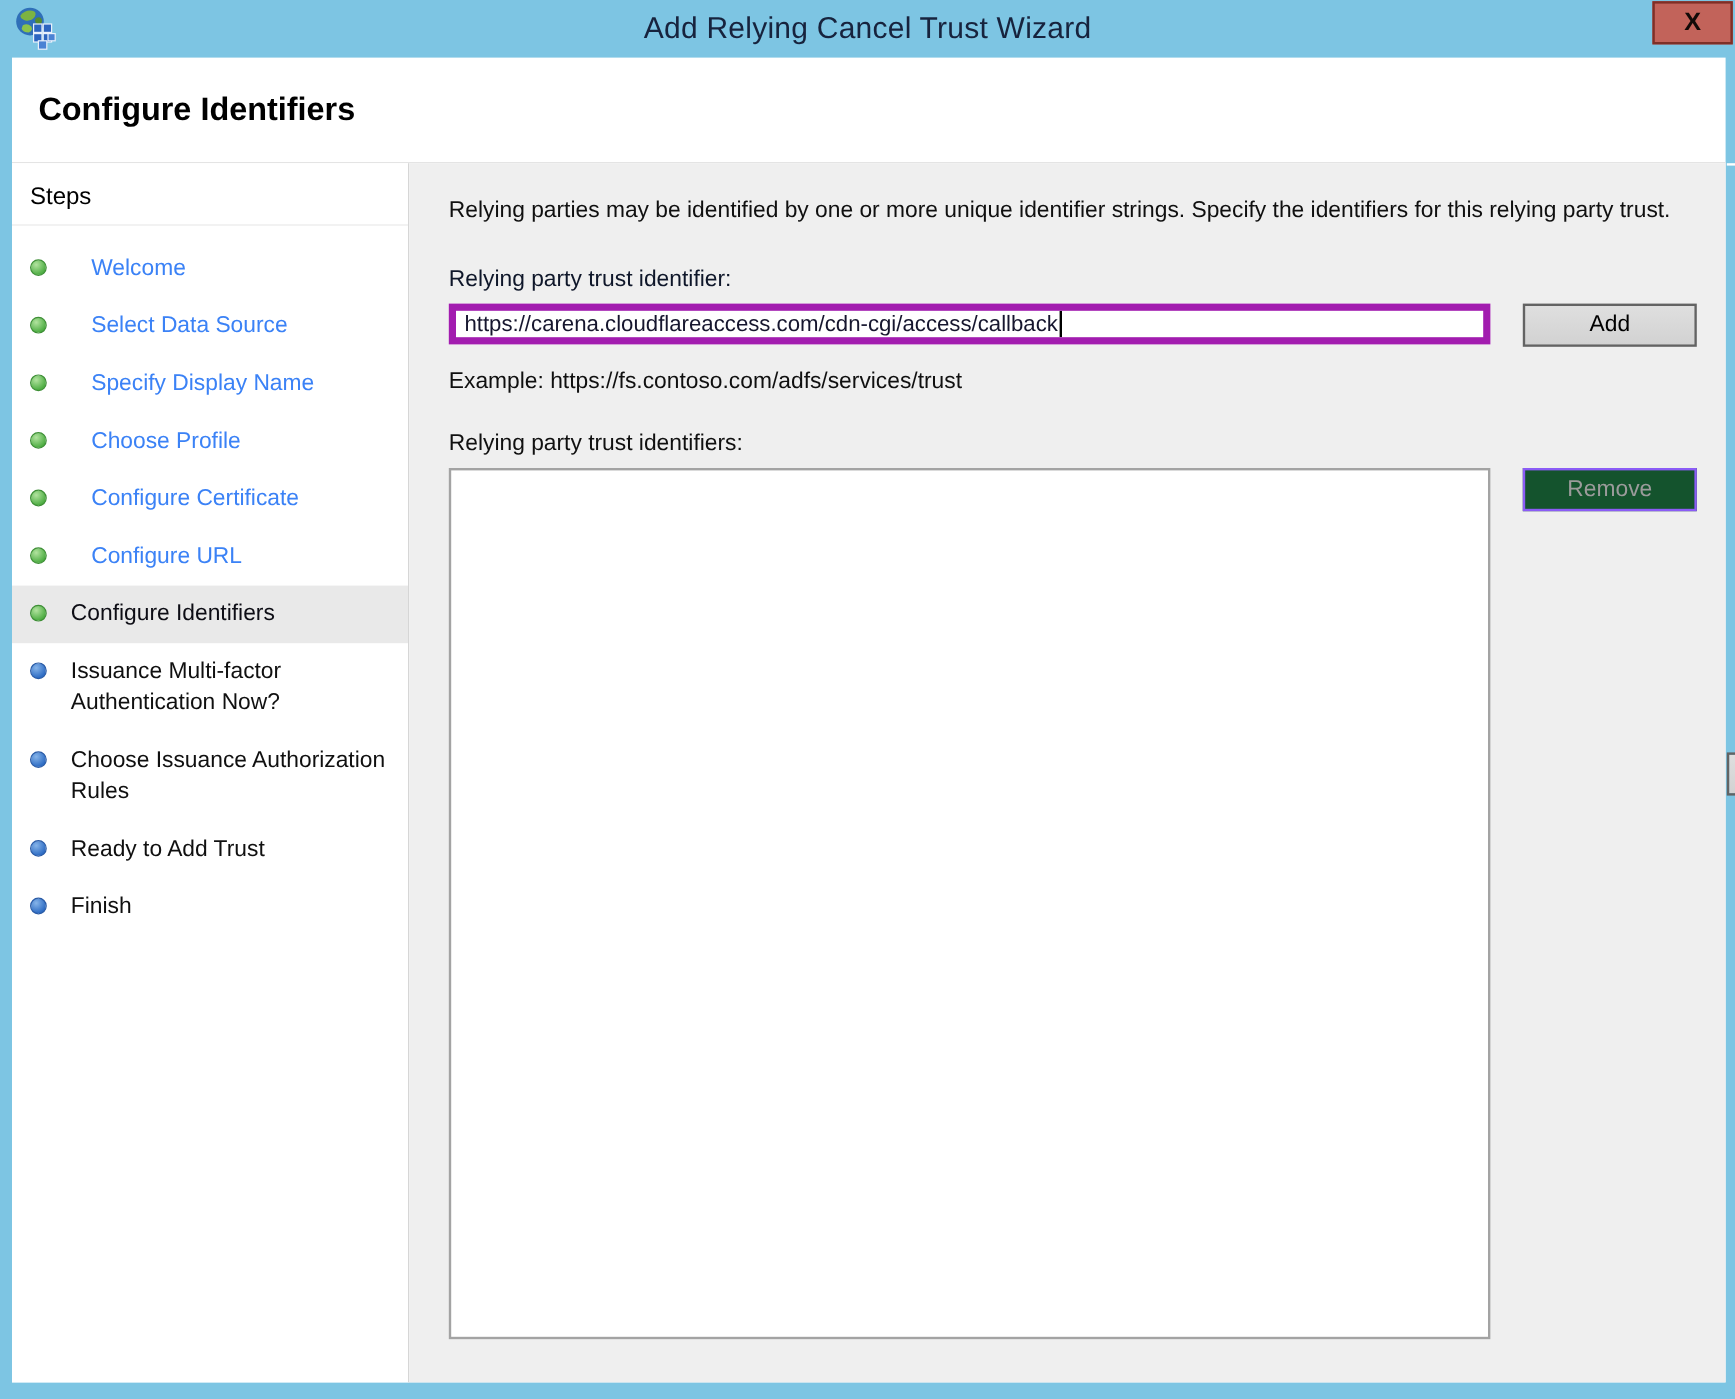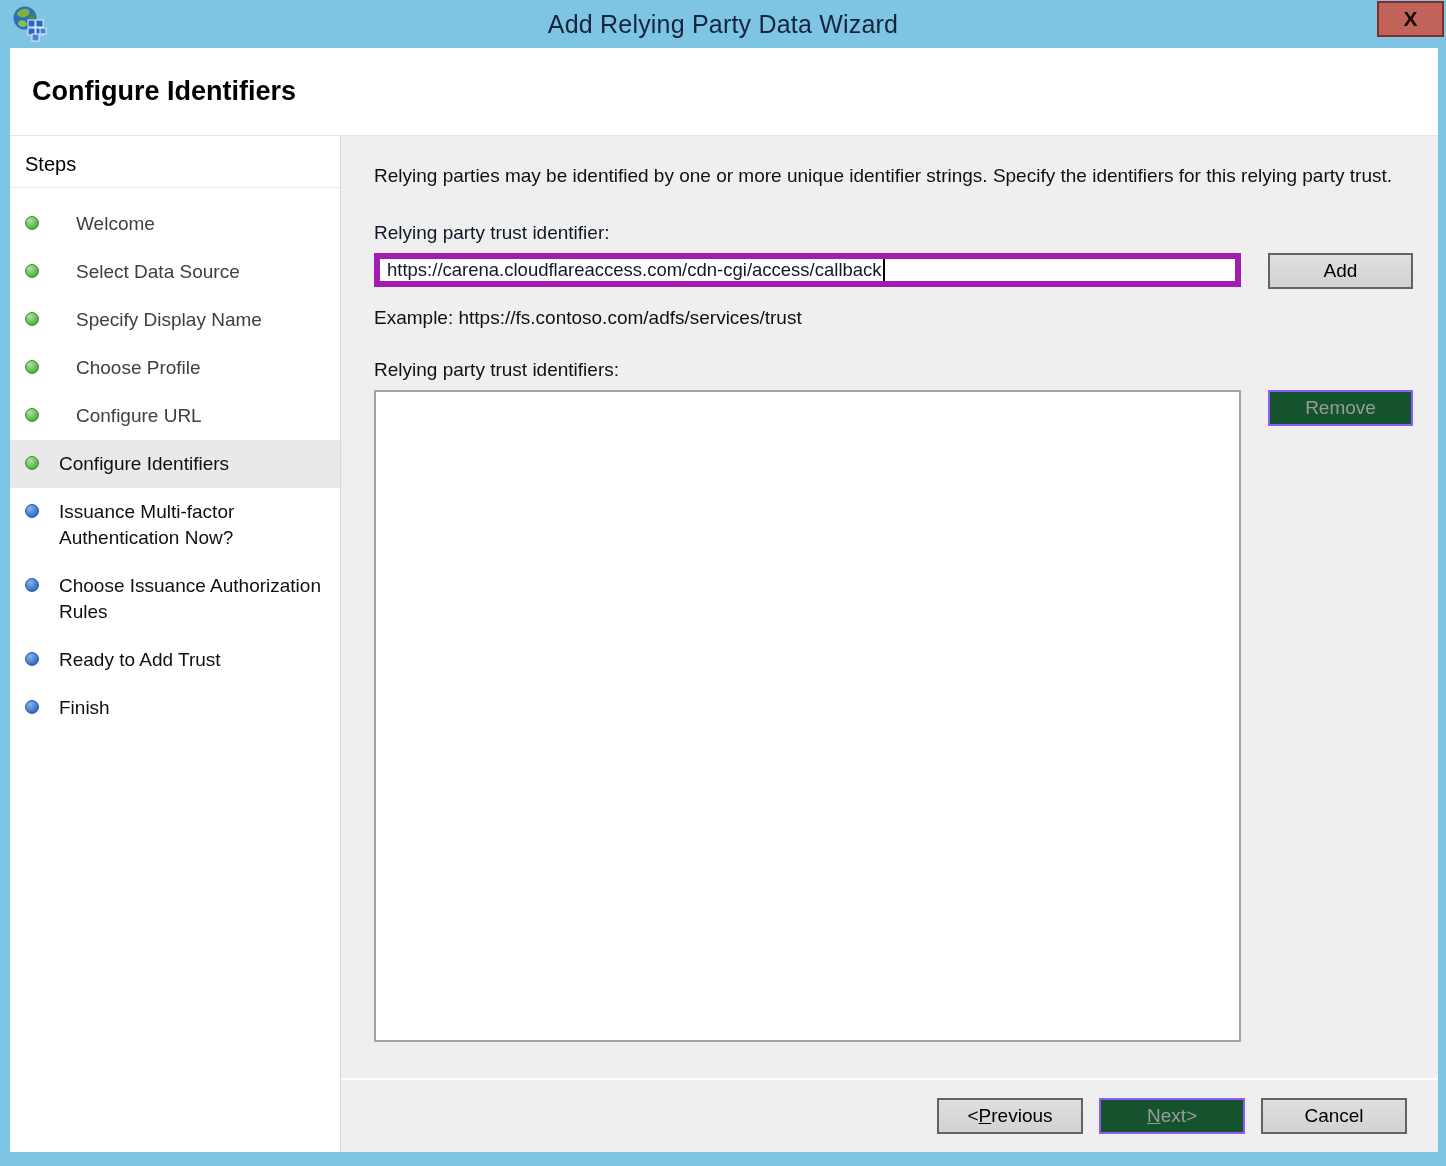--- a/index.html
+++ b/index.html
@@ -49,27 +49,27 @@
     padding:8px 0 11px 15px; border-bottom:1px solid #eaeaea;
   }
   .steps-list { margin-top:12px; }
   .step { display:flex; align-items:flex-start; padding:11px 12px 11px 15px; }
   .bullet {
     width:14px; height:14px; border-radius:50%; margin-top:5px; flex-shrink:0;
   }
   .bullet.done  { background:radial-gradient(circle at 35% 30%, #b2e39f, #4fae44 72%); border:1px solid #3e8f36; }
   .bullet.todo  { background:radial-gradient(circle at 35% 30%, #86b4e9, #2f6dc4 72%); border:1px solid #2a5ba6; }
   .step .lbl { margin-left:20px; font-size:19px; line-height:26px; }
-  .step.completed .lbl { color:#404040; cursor:pointer;margin-left:37px; }
+  .step.completed .lbl { color:#3b82f6; cursor:pointer;margin-left:37px; }
   .step.current { background:#e9e9e9; }
   .step.current .lbl { color:#0d0d15; }
   .step.pending .lbl { color:#101010; }
 
   
-  .main { flex:1; background:#efefef; display:flex; flex-direction:column; min-width:0; }
+  .main { flex:1; background:#efefef; display:flex; flex-direction:row; min-width:0; }
   .content { flex:1; display:flex; flex-direction:column; padding:26px 25px 0 33px; min-height:0; }
   .intro { font-size:19px; line-height:27px; max-width:1032px; color:#101010; }
   .field-label { font-size:19px; margin-top:33px; color:#0f172a; }
   .row { display:flex; align-items:flex-start; margin-top:9px; }
   .textbox {
     width:868px; height:34px; background:#fff; border:6px solid #a21caf;
     display:flex; align-items:center; padding:0 7px;
     font-size:18.5px; color:#16162e; white-space:nowrap; overflow:hidden; cursor:text;
   }
   .caret { display:inline-block; width:2px; height:22px; background:#000; margin-left:1px; flex-shrink:0; }
@@ -105,21 +105,21 @@
     <path d="M19 10 Q23 8 24 12 Q24 16 20 15 Q17 13 19 10Z" fill="#558b2f"></path>
     <g fill="#2b65c0" stroke="#e8f0fb" stroke-width="1">
       <rect x="17" y="15" width="7" height="7"></rect>
       <rect x="25" y="15" width="7" height="7"></rect>
       <rect x="17" y="23" width="7" height="7"></rect>
       <rect x="25" y="23" width="7" height="7"></rect>
       <rect x="21" y="29" width="7" height="7" fill="#4a82d4"></rect>
       <rect x="29" y="23" width="6" height="6" fill="#4a82d4"></rect>
     </g>
   </svg>
-  <div class="win-title">Add Relying Party Data Wizard</div>
+  <div class="win-title">Add Relying Cancel Trust Wizard</div>
   <div class="close-btn">X</div>
 </div>
 
 <div class="dialog">
 
   <div class="page-header">
     <h1>Configure Identifiers</h1>
   </div>
 
   <div class="dlg-body">
@@ -136,20 +136,24 @@
           <span class="bullet done"></span>
           <span class="lbl">Select Data Source</span>
         </div>
         <div class="step completed">
           <span class="bullet done"></span>
           <span class="lbl">Specify Display Name</span>
         </div>
         <div class="step completed">
           <span class="bullet done"></span>
           <span class="lbl">Choose Profile</span>
+        </div>
+        <div class="step completed">
+          <span class="bullet done"></span>
+          <span class="lbl">Configure Certificate</span>
         </div>
         <div class="step completed">
           <span class="bullet done"></span>
           <span class="lbl">Configure URL</span>
         </div>
         <div class="step current">
           <span class="bullet done"></span>
           <span class="lbl">Configure Identifiers</span>
         </div>
         <div class="step pending">

